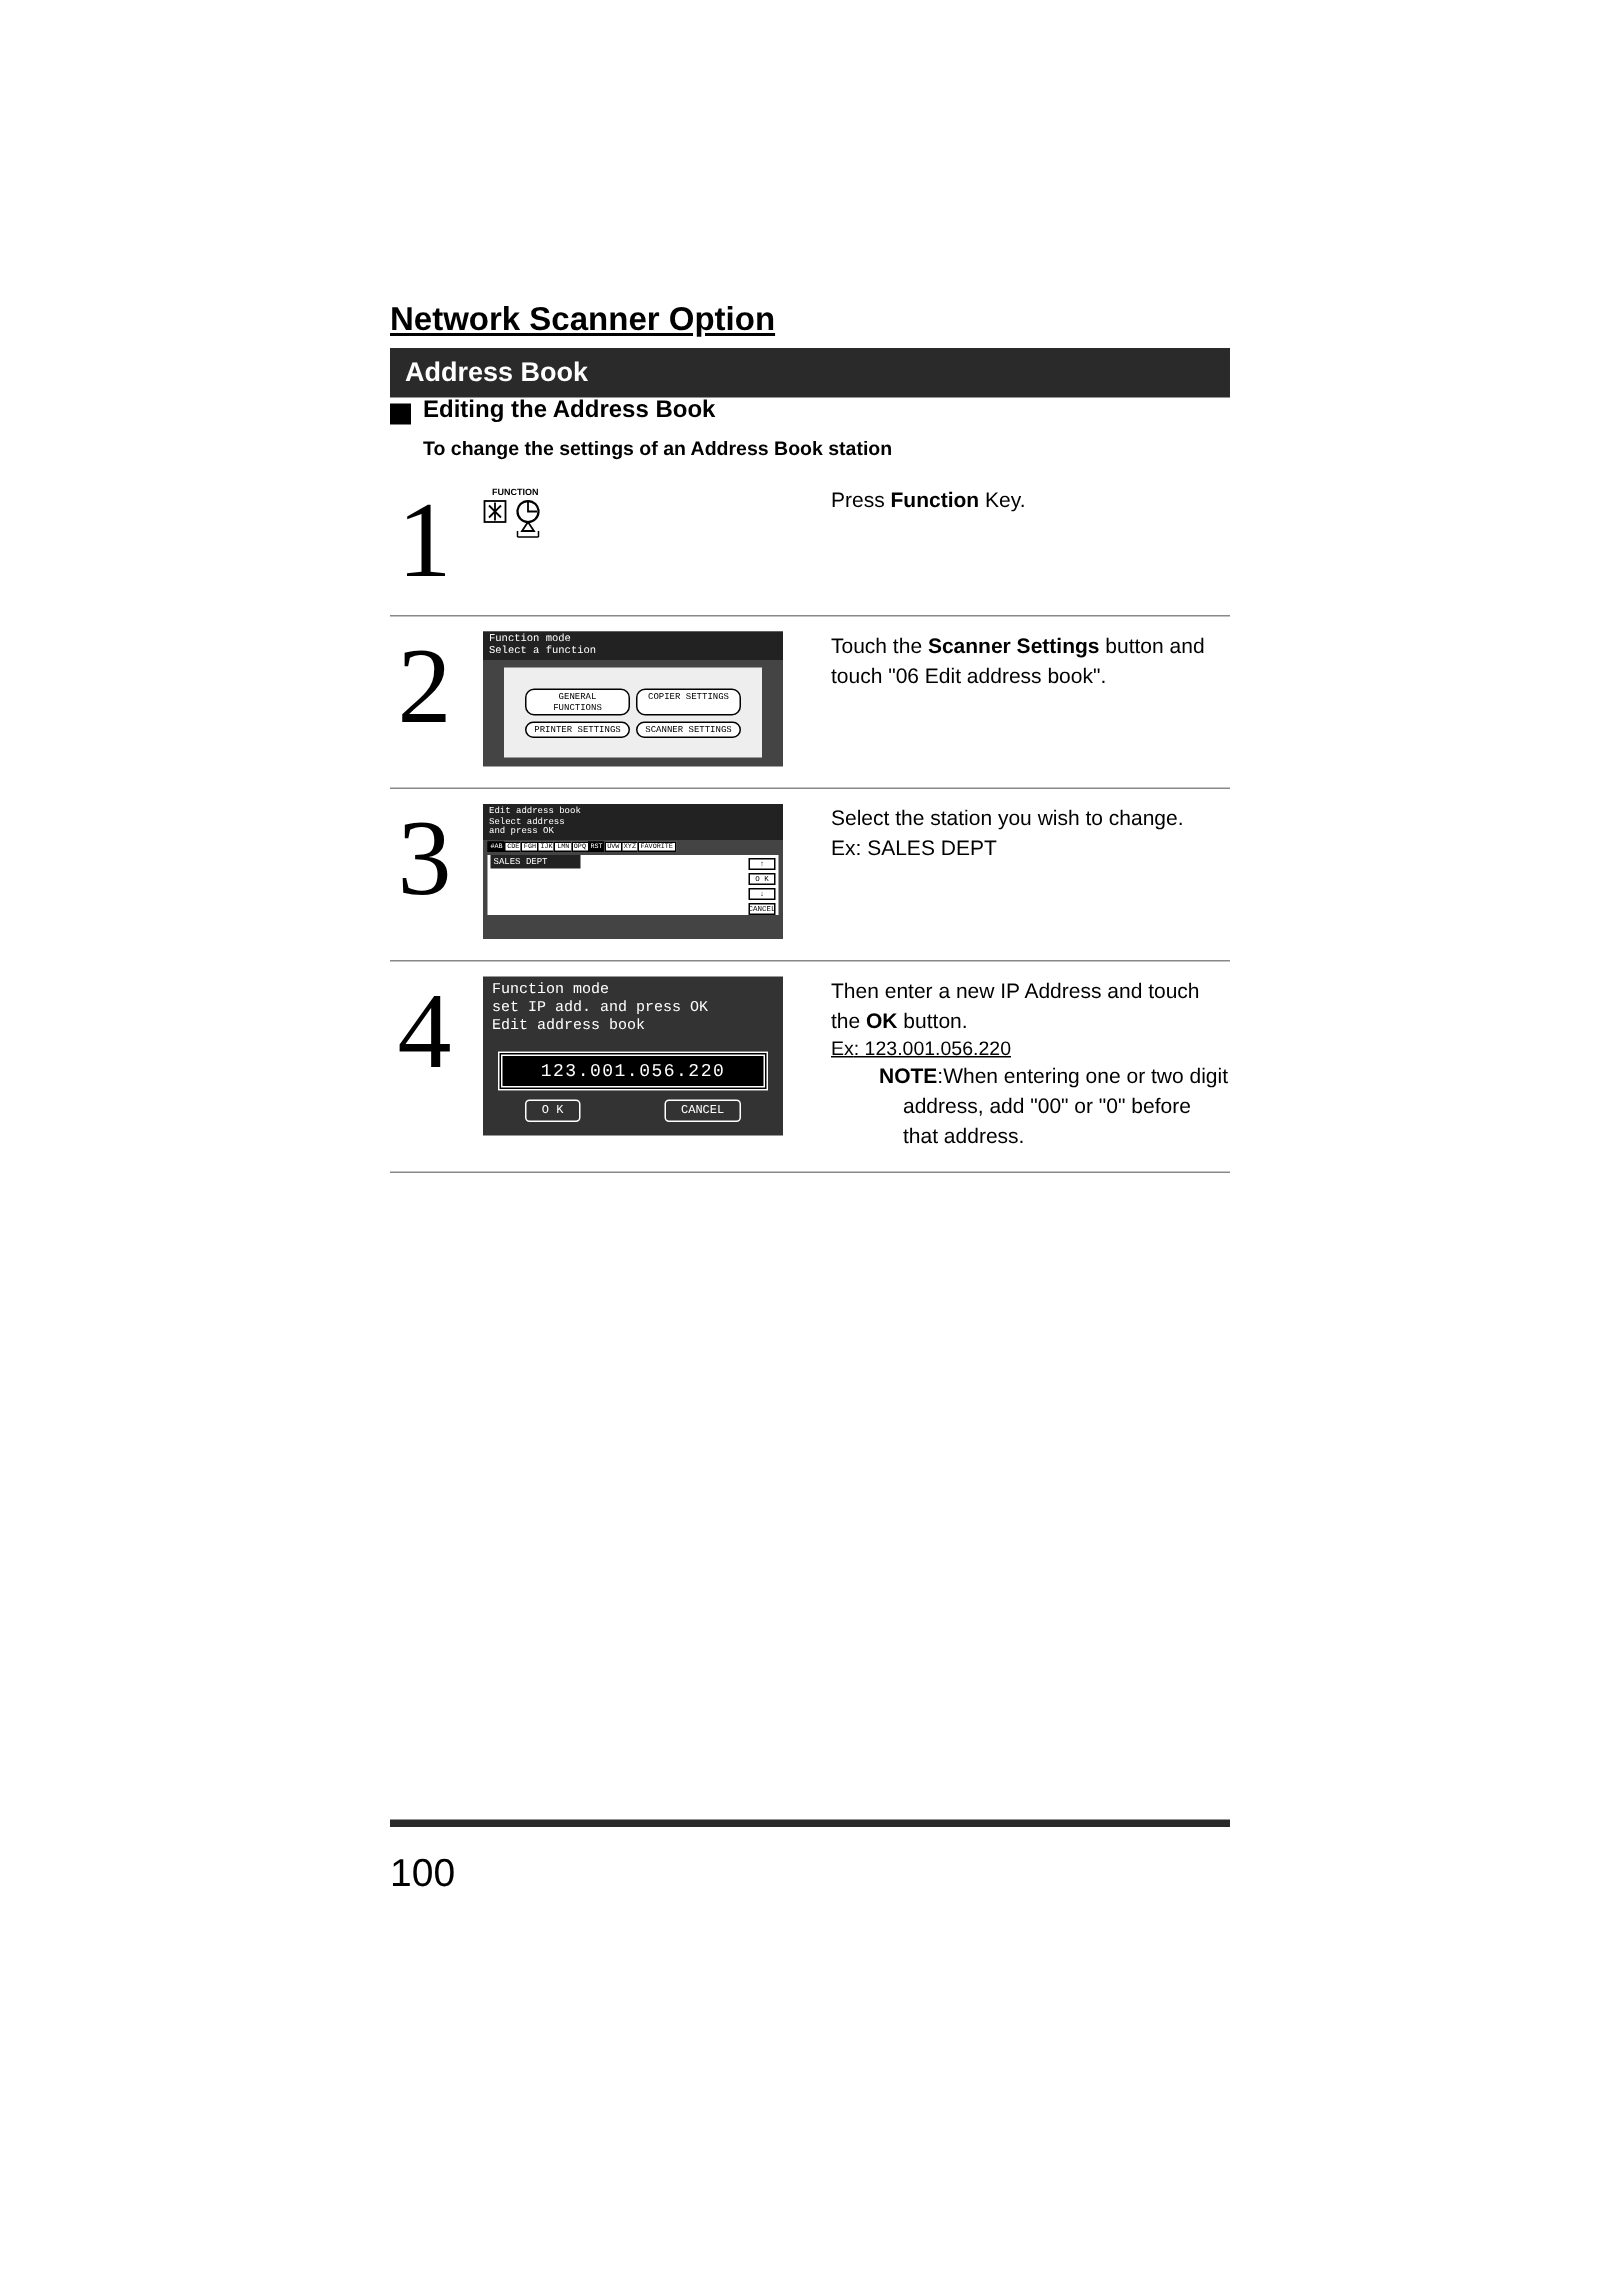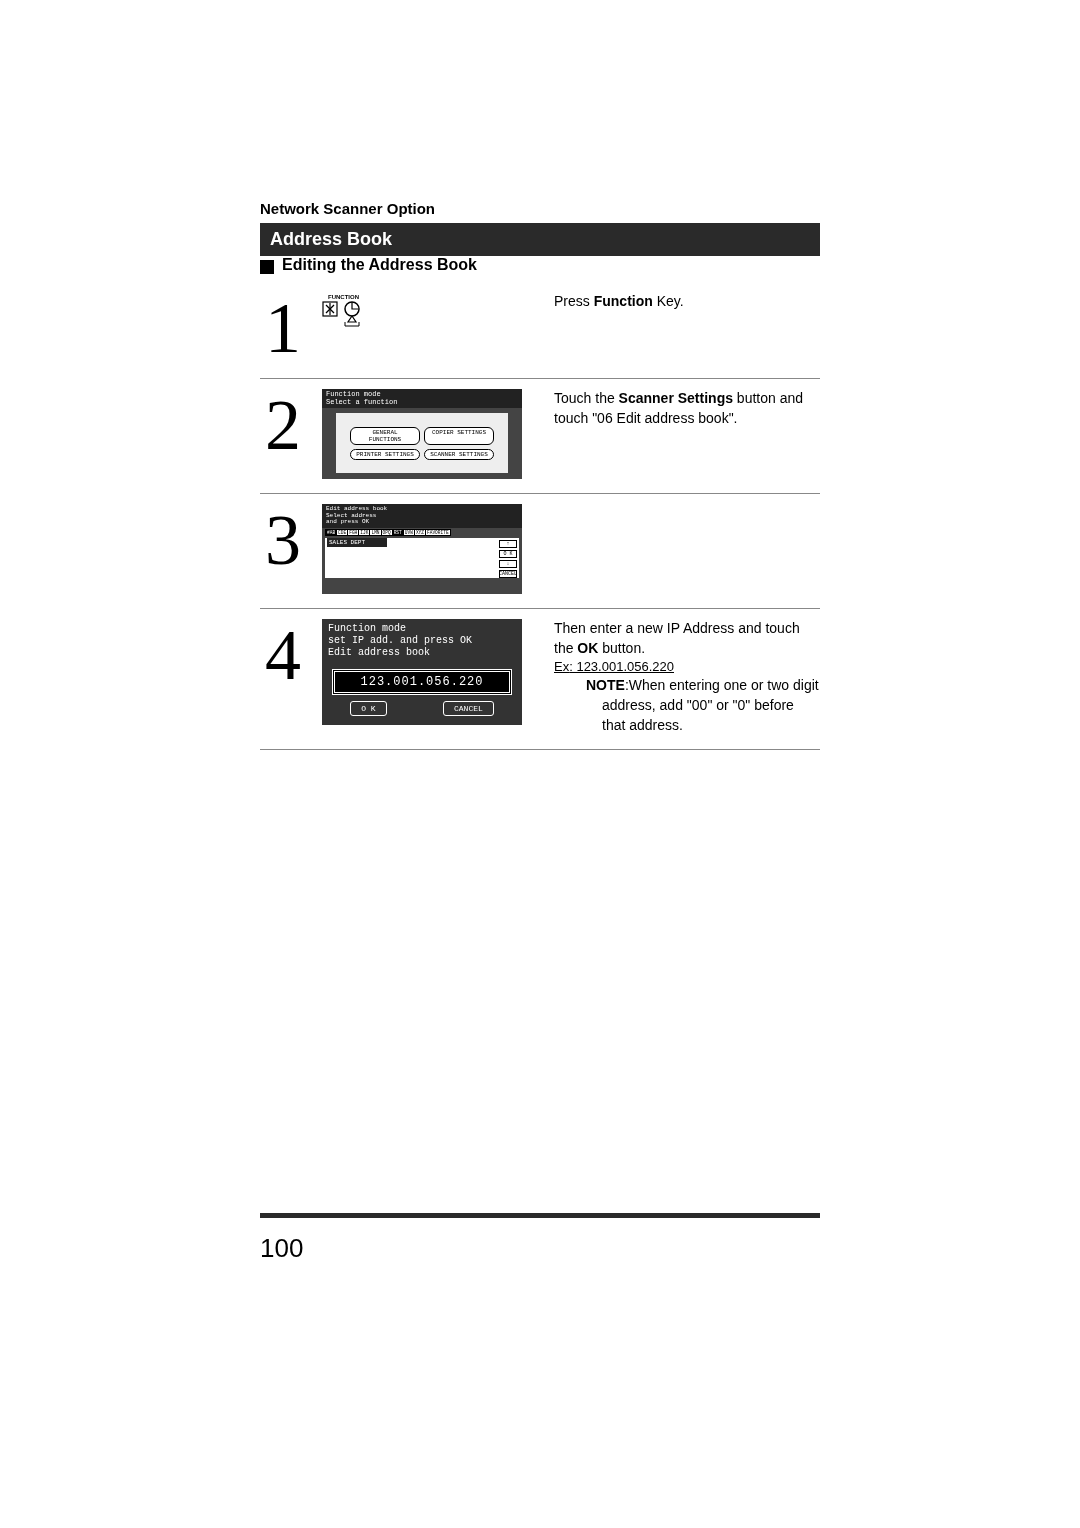--- a/index.html
+++ b/index.html
@@ -1,18 +1,18 @@
 <!DOCTYPE html>
 <html><head>
 <meta charset="utf-8">
 <style>
   * { box-sizing: border-box; margin: 0; padding: 0; }
   html, body { width: 1080px; height: 1528px; background: #fff; font-family: Arial, Helvetica, sans-serif; color: #000; }
   .page { position: relative; width: 1080px; height: 1528px; padding: 200px 260px 0 260px; }
-  .title { font-size: 15px; font-weight: bold; margin-bottom: 6px; }
+  .title { font-size: 22px; font-weight: bold; margin-bottom: 6px; text-decoration: underline; }
   .banner { background: #2a2a2a; color: #fff; font-size: 18px; font-weight: bold; padding: 6px 10px; }
   .subhead { font-size: 16px; font-weight: bold; margin-bottom: 4px; }
   .subhead-wrap { display: flex; align-items: center; gap: 8px; margin-bottom: 4px; }
   .bullet { width: 14px; height: 14px; background: #000; }
   .intro { font-size: 13px; margin-left: 22px; margin-bottom: 20px; }
   .changehead { font-size: 13px; font-weight: bold; margin-left: 22px; margin-bottom: 8px; }
   .step { display: flex; gap: 16px; border-bottom: 1px solid #888; padding: 10px 0 14px 0; }
   .step:last-of-type { border-bottom: none; }
   .stepnum { font-size: 72px; line-height: 1; font-weight: 400; width: 46px; text-align: center; flex-shrink: 0; font-family: "Times New Roman", serif; }
   .stepimg { width: 216px; flex-shrink: 0; }
@@ -55,20 +55,21 @@
 <body>
 
 <div class="page">
   <div class="title">Network Scanner Option</div>
   <div class="banner">Address Book</div>
 
   <div class="subhead-wrap">
     <div class="bullet"></div>
     <div class="subhead">Editing the Address Book</div>
   </div>
+  <div class="changehead">To change the settings of an Address Book station</div>
 
   <div class="step">
     <div class="stepnum">1</div>
     <div class="stepimg">
       <div class="keyicon">
         <div class="fnlabel">FUNCTION</div>
         <svg width="56" height="30" viewBox="0 0 56 30">
           <rect x="1" y="2" width="14" height="14" fill="none" stroke="#000" stroke-width="1.2"></rect>
           <line x1="4" y1="5" x2="12" y2="13" stroke="#000" stroke-width="1.2"></line>
           <line x1="12" y1="5" x2="4" y2="13" stroke="#000" stroke-width="1.2"></line>
@@ -137,20 +138,24 @@
           <div class="entry">SALES DEPT</div>
           <div class="scroll">
             <div class="sbtn">↑</div>
             <div class="sbtn">O K</div>
             <div class="sbtn">↓</div>
             <div class="sbtn">CANCEL</div>
           </div>
         </div>
       </div>
     </div>
+    <div class="steptext">
+      <div>Select the station you wish to change.</div>
+      <div>Ex: SALES DEPT</div>
+    </div>
   </div>
 
   <div class="step">
     <div class="stepnum">4</div>
     <div class="stepimg">
       <div class="lcd4">
         <div class="hdr">
           <div>Function mode</div>
           <div>set IP add. and press OK</div>
           <div>Edit address book</div>

